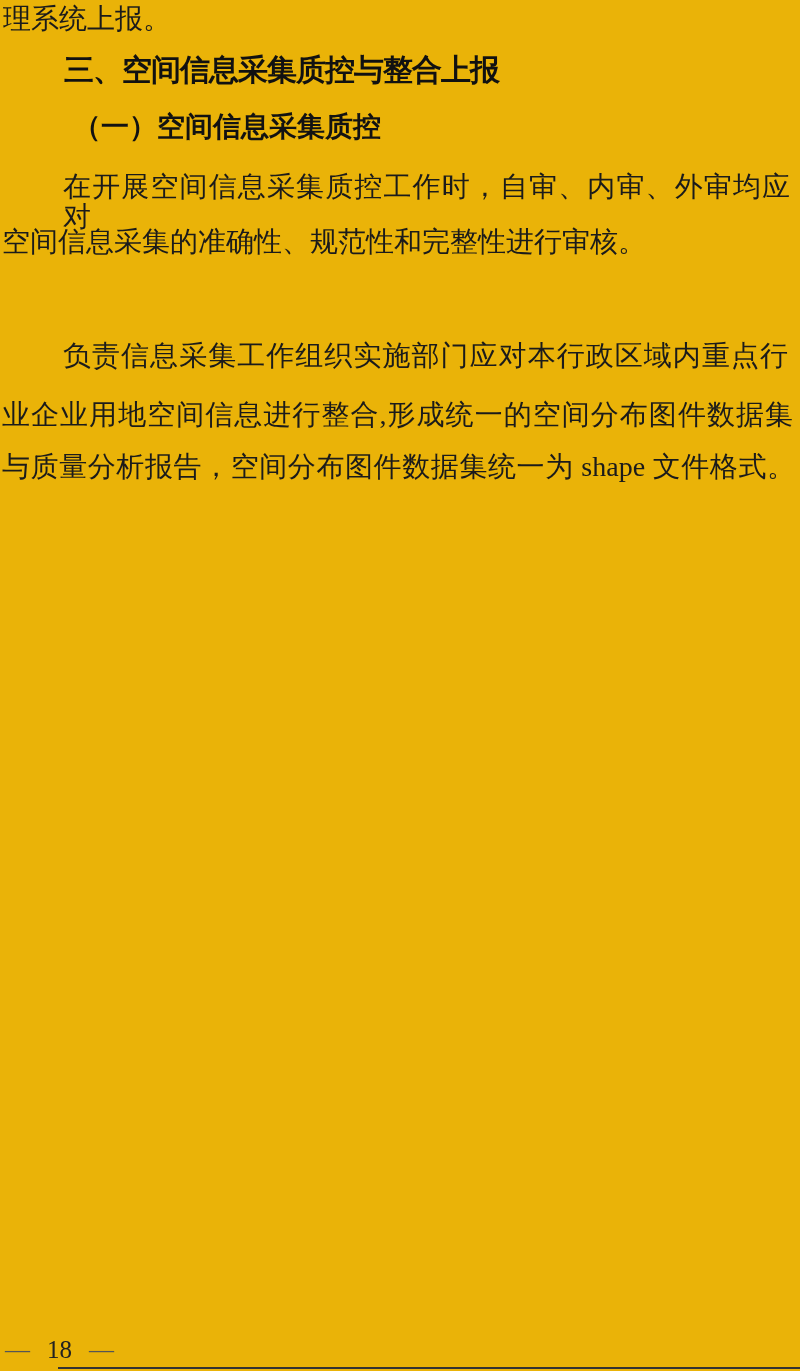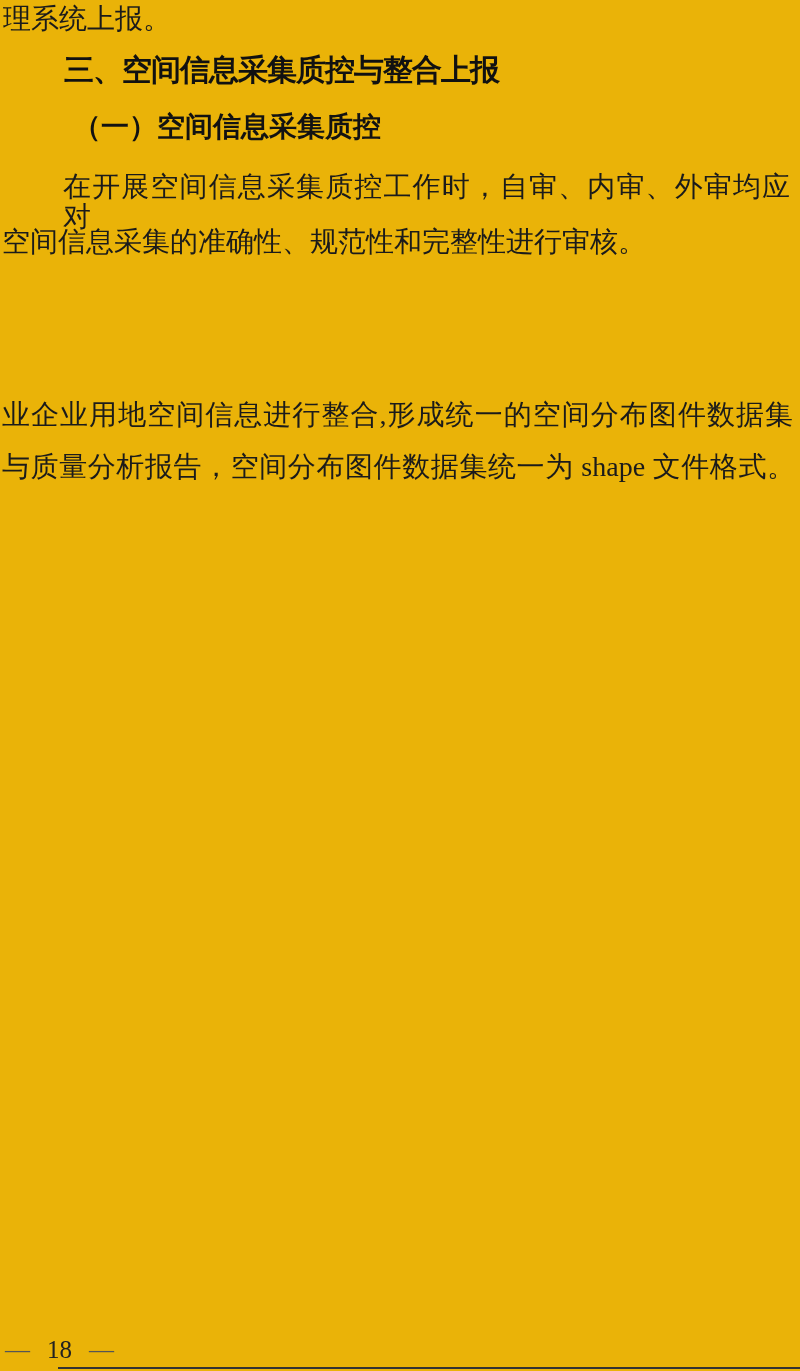--- a/index.html
+++ b/index.html
@@ -81,20 +81,21 @@
 
   <div class="section-heading" style="left:64px; top:56px;">三、空间信息采集质控与整合上报</div>
 
   <div class="subsection-heading" style="left:73px; top:112px;">（一）空间信息采集质控</div>
 
   <div class="line justified" style="left:63px; top:172px; width:727px;">在开展空间信息采集质控工作时，自审、内审、外审均应对</div>
 
   <div class="line" style="left:2px; top:227px;">空间信息采集的准确性、规范性和完整性进行审核。</div>
 
 
+  <div class="line justified" style="left:63px; top:341px; width:725px;">负责信息采集工作组织实施部门应对本行政区域内重点行</div>
 
   <div class="line justified" style="left:2px; top:400px; width:791px;">业企业用地空间信息进行整合,形成统一的空间分布图件数据集</div>
 
   <div class="line justified" style="left:2px; top:452px; width:793px;">与质量分析报告，空间分布图件数据集统一为 shape 文件格式。</div>
 
 
   <div class="footer">
     <span class="dash">—</span>
     <span class="num">18</span>
     <span class="dash">—</span>

